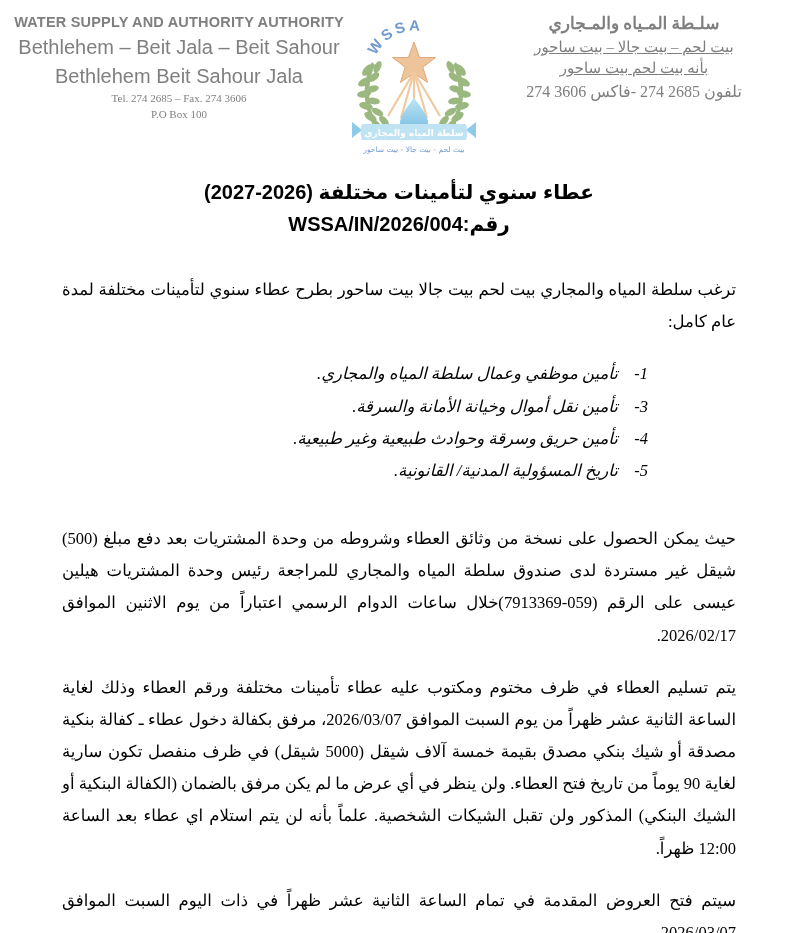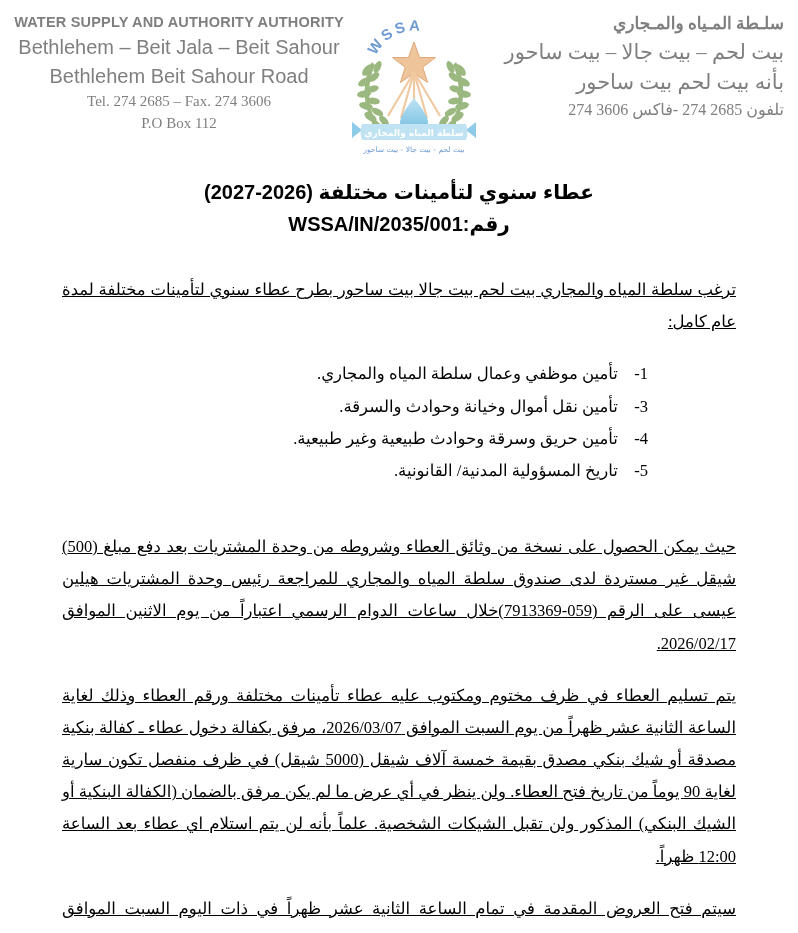--- a/index.html
+++ b/index.html
@@ -27,47 +27,47 @@
   }
   .lh-col {
     width: 330px;
     text-align: center;
     color: #7f7f7f;
     padding-top: 4px;
   }
   .lh-col.rtl {
     direction: rtl;
     width: 300px;
-    text-align: right;
   }
   .lh-line {
     line-height: 1.45;
     white-space: nowrap;
   }
   .lh-en-1 {
     font-family: "Liberation Sans", "DejaVu Sans", sans-serif;
     font-weight: bold;
     font-size: 14.5px;
     letter-spacing: 0.2px;
   }
   .lh-en-2, .lh-en-3 {
     font-family: "Liberation Sans", "DejaVu Sans", sans-serif;
     font-size: 20px;
   }
   .lh-en-4, .lh-en-5 {
     font-family: "Liberation Serif", "DejaVu Serif", serif;
-    font-size: 15px;
+    font-size: 11px;
   }
   .lh-ar-1 {
     font-weight: bold;
     font-size: 17px;
     letter-spacing: 1px;
   }
   .lh-ar-2, .lh-ar-3 {
-    font-size: 21px;
+    font-size: 15px;
+    text-decoration: underline;
   }
   .lh-ar-4, .lh-ar-5 {
     font-size: 16px;
   }
 
   
   .logo-wrap {
     width: 140px;
     height: 150px;
     flex: 0 0 140px;
@@ -92,56 +92,56 @@
   
   .doc-body {
     direction: rtl;
     text-align: justify;
     padding: 0 62px 0 62px;
     margin-top: 34px;
     font-size: 16.5px;
     line-height: 1.95;
   }
   .para {
-    margin: 8px 0 20px 0;
+    margin: 0 0 20px 0;
     text-align: justify;
     text-justify: inter-word;
-    text-decoration: underline;
   }
 
   .num-list {
     list-style: none;
     margin: 0 0 22px 0;
     padding: 0 88px 0 0;
   }
   .num-list li {
     display: block;
     margin: 0;
     line-height: 1.95;
     white-space: nowrap;
+    font-style: italic;
   }
   .num-list li .idx {
     display: inline-block;
     min-width: 26px;
     text-align: right;
   }
 
   .spacer-sm { height: 14px; }
 </style>
 </head>
 <body>
 
 <div class="letterhead">
 
   <div class="lh-col">
     <div class="lh-line lh-en-1">WATER SUPPLY AND AUTHORITY AUTHORITY</div>
     <div class="lh-line lh-en-2">Bethlehem – Beit Jala – Beit Sahour</div>
-    <div class="lh-line lh-en-3">Bethlehem Beit Sahour Road</div>
+    <div class="lh-line lh-en-3">Bethlehem Beit Sahour Jala</div>
     <div class="lh-line lh-en-4">Tel. 274 2685 – Fax. 274 3606</div>
-    <div class="lh-line lh-en-5">P.O Box 112</div>
+    <div class="lh-line lh-en-5">P.O Box 100</div>
   </div>
 
   <div class="logo-wrap">
     <svg width="140" height="150" viewBox="0 0 140 150" xmlns="http://www.w3.org/2000/svg">
       <defs>
         <path id="arcpath" d="M 30 52 A 42 42 0 0 1 110 48"></path>
         <linearGradient id="dropgrad" x1="0" y1="0" x2="0" y2="1">
           <stop offset="0%" stop-color="#bfe4f5"></stop>
           <stop offset="100%" stop-color="#6cb8dd"></stop>
         </linearGradient>
@@ -212,35 +212,35 @@
     <div class="lh-line lh-ar-1">سلـطة المـياه والمـجاري</div>
     <div class="lh-line lh-ar-2">بيت لحم – بيت جالا – بيت ساحور</div>
     <div class="lh-line lh-ar-3">بأنه بيت لحم بيت ساحور</div>
     <div class="lh-line lh-ar-4">تلفون 2685 274 -فاكس 3606 274</div>
   </div>
 
 </div>
 
 <div class="doc-title">
   <div class="t-line">عطاء سنوي لتأمينات مختلفة (2026-2027)</div>
-  <div class="t-line">رقم:WSSA/IN/2035/001</div>
+  <div class="t-line">رقم:WSSA/IN/2026/004</div>
 </div>
 
 <div class="doc-body">
 
   <p class="para">ترغب سلطة المياه والمجاري بيت لحم بيت جالا بيت ساحور بطرح عطاء سنوي لتأمينات مختلفة لمدة عام كامل:</p>
 
   <ul class="num-list">
     <li>
       <span class="idx">1-</span>
       <span>تأمين موظفي وعمال سلطة المياه والمجاري.</span>
     </li>
     <li>
       <span class="idx">3-</span>
-      <span>تأمين نقل أموال وخيانة وحوادث والسرقة.</span>
+      <span>تأمين نقل أموال وخيانة الأمانة والسرقة.</span>
     </li>
     <li>
       <span class="idx">4-</span>
       <span>تأمين حريق وسرقة وحوادث طبيعية وغير طبيعية.</span>
     </li>
     <li>
       <span class="idx">5-</span>
       <span>تاريخ المسؤولية المدنية/ القانونية.</span>
     </li>
   </ul>

